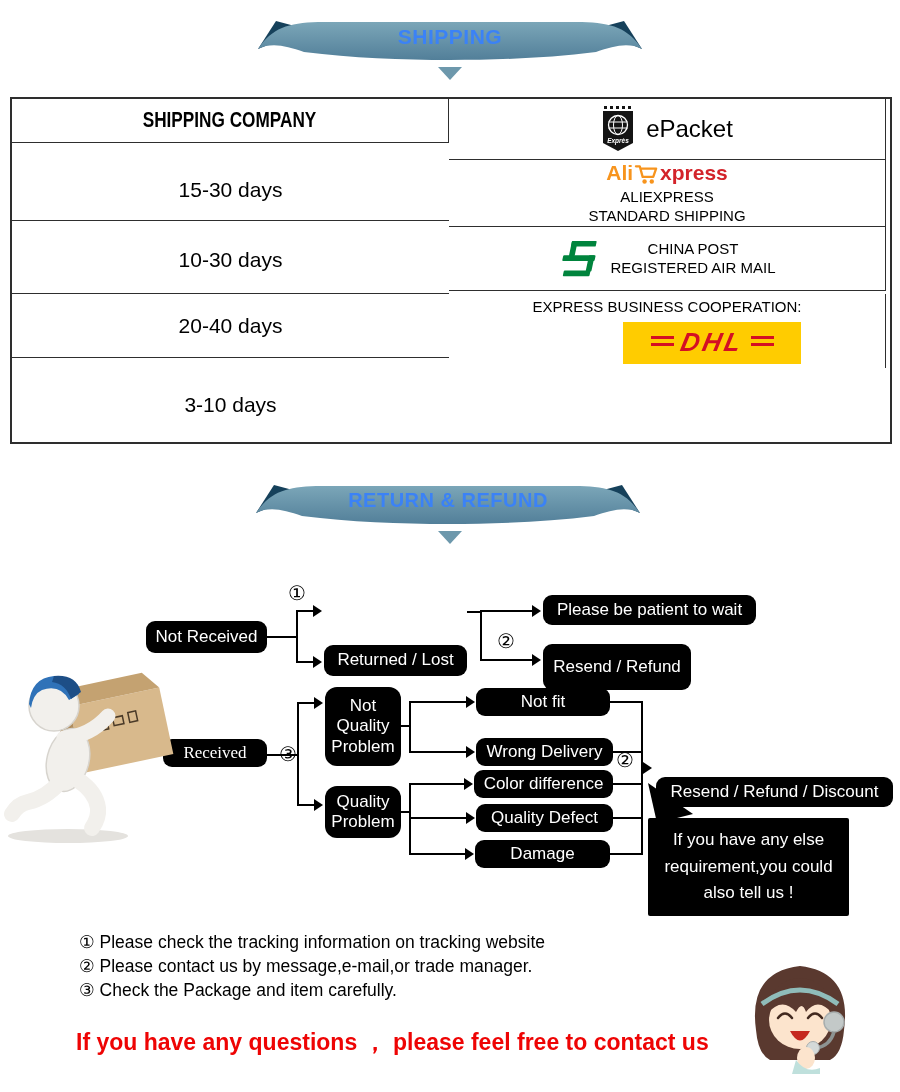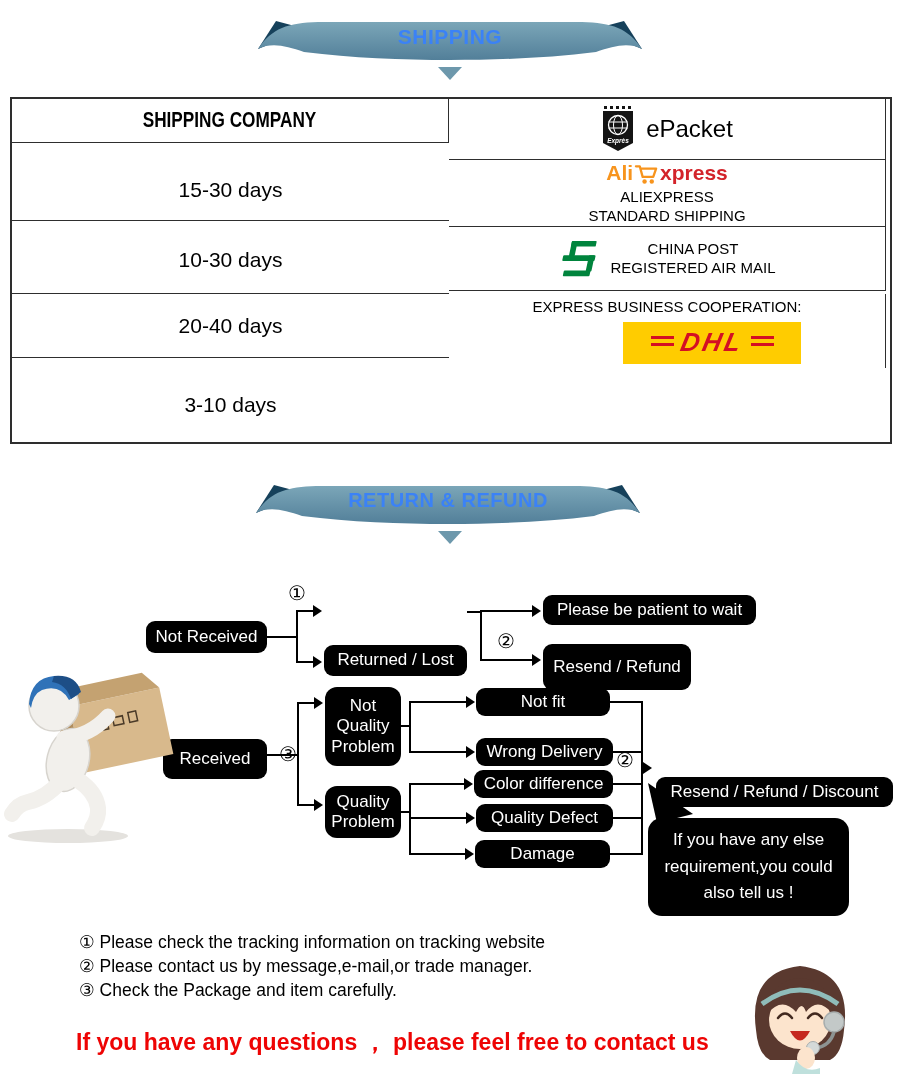--- a/index.html
+++ b/index.html
@@ -38,21 +38,21 @@
 
   
   .fbox{position:absolute;background:#000;color:#fff;border-radius:9px;
     display:flex;align-items:center;justify-content:center;text-align:center;
     font-size:17px;line-height:1.18;white-space:pre-line;}
   .hl{position:absolute;height:2px;background:#000;}
   .vl{position:absolute;width:2px;background:#000;}
   .ar{position:absolute;width:0;height:0;border-top:6px solid transparent;
     border-bottom:6px solid transparent;border-left:9px solid #000;}
   .num{position:absolute;font-size:20px;color:#000;}
-  .bubble{border-radius:14px;padding:6px 4px;line-height:1.55;}
+  .bubble{border-radius:2px;padding:6px 4px;line-height:1.55;}
   .bubble-tail{position:absolute;left:645px;top:783px;}
 
   
   .note{position:absolute;left:79px;font-size:17.5px;color:#000;}
   .contact{position:absolute;left:76px;top:1027px;font-size:23px;font-weight:bold;
     color:#EE0404;white-space:nowrap;}
 
   .illu{position:absolute;}
 </style>
 </head>
@@ -187,21 +187,21 @@
   <div class="fbox" style="left:543px;top:595px;width:213px;height:30px;">Please be patient to wait</div>
   <div class="fbox" style="left:543px;top:644px;width:148px;height:46px;">Resend / Refund</div>
   <div class="hl" style="left:467px;top:611px;width:15px;"></div>
   <div class="vl" style="left:480px;top:610px;height:51px;"></div>
   <div class="hl" style="left:480px;top:610px;width:54px;"></div>
   <div class="ar" style="left:532px;top:605px;"></div>
   <div class="hl" style="left:480px;top:659px;width:54px;"></div>
   <div class="ar" style="left:532px;top:654px;"></div>
   <div class="num" style="left:497px;top:629px;">②</div>
 
-  <div class="fbox" style="left:163px;top:739px;width:104px;height:40px;">Received</div>
+  <div class="fbox" style="left:163px;top:739px;width:104px;height:28px;font-family:Liberation Serif, serif;">Received</div>
   <div class="num" style="left:279px;top:742px;">③</div>
   <div class="hl" style="left:267px;top:754px;width:32px;"></div>
   <div class="vl" style="left:297px;top:702px;height:104px;"></div>
   <div class="hl" style="left:297px;top:702px;width:18px;"></div>
   <div class="ar" style="left:314px;top:697px;"></div>
   <div class="hl" style="left:297px;top:804px;width:18px;"></div>
   <div class="ar" style="left:314px;top:799px;"></div>
 
   <div class="fbox" style="left:325px;top:687px;width:76px;height:79px;border-radius:12px;">Not
 Quality

